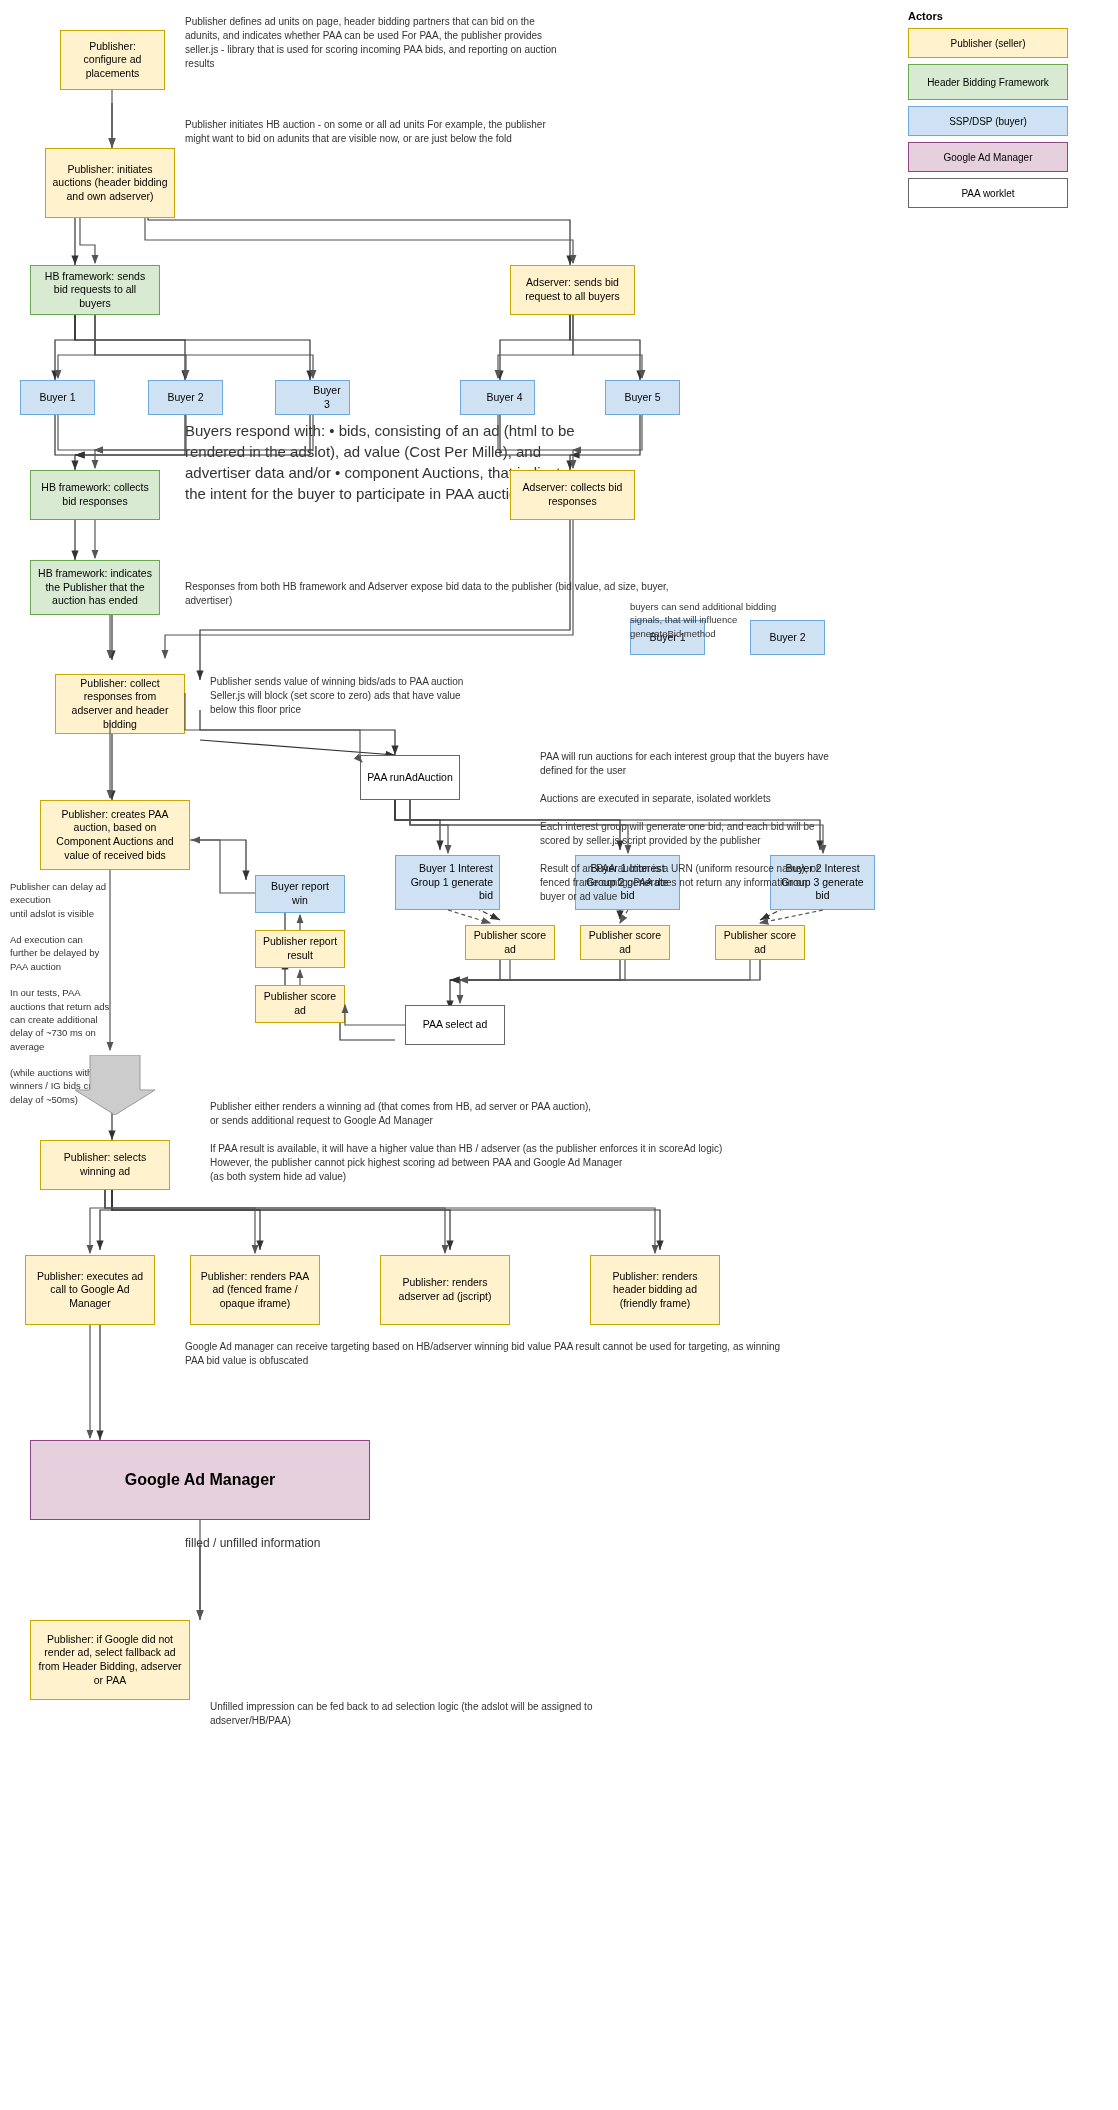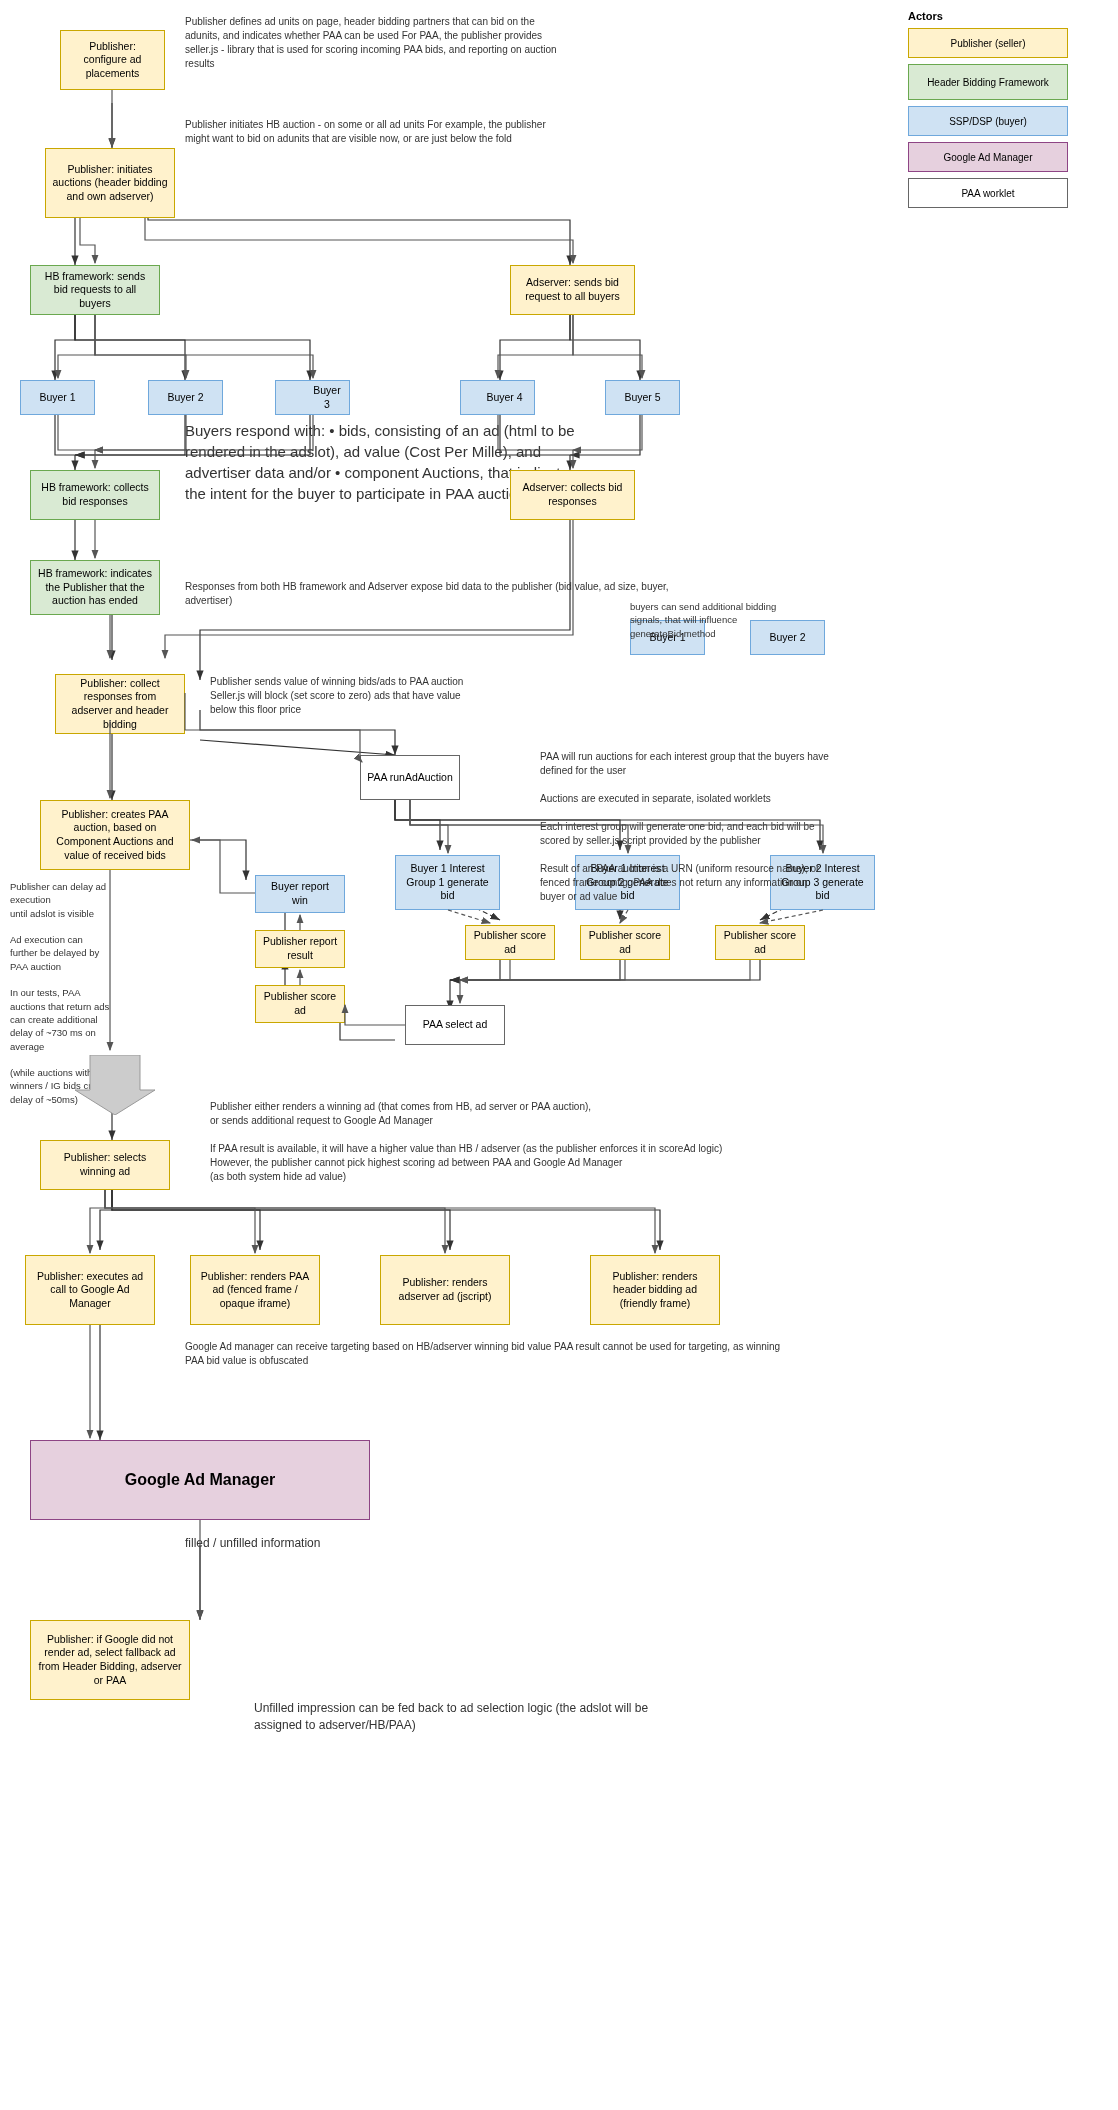--- a/index.html
+++ b/index.html
@@ -258,21 +258,21 @@
 runAdAuction</span>
   </div>
 
   <div class="node node-yellow" style="left:40px;top:800px;width:150px;height:70px;">
     <span>Publisher:
 creates PAA auction, based
 on Component Auctions and
 value of received bids</span>
   </div>
 
-  <div class="node node-blue" style="left:395px;top:855px;width:105px;height:55px;">
+  <div class="node node-blue" style="left:395px;top:855px;width:105px;height:55px;text-align:right;">
     <span>Buyer 1
 Interest Group 1
 generate bid</span>
   </div>
   <div class="node node-blue" style="left:575px;top:855px;width:105px;height:55px;">
     <span>Buyer 1
 Interest Group 2
 generate bid</span>
   </div>
   <div class="node node-blue" style="left:770px;top:855px;width:105px;height:55px;">
@@ -361,21 +361,21 @@
   <div class="label-text" style="left:185px;top:1535px;width:300px;font-size:12px;">filled / unfilled information</div>
 
   <div class="node node-yellow" style="left:30px;top:1620px;width:160px;height:80px;">
     <span>Publisher:
 if Google did not render ad,
 select fallback ad from
 Header Bidding, adserver or
 PAA</span>
   </div>
 
-  <div class="label-text" style="left:210px;top:1700px;width:400px;font-size:12px;margin-left:44px;">Unfilled impression can be fed back to ad selection logic
+  <div class="label-text" style="left:210px;top:1700px;width:400px;font-size:10px;">Unfilled impression can be fed back to ad selection logic
 (the adslot will be assigned to adserver/HB/PAA)</div>
 
   <svg style="position:absolute;top:0;left:0;width:1118px;height:2110px;pointer-events:none;overflow:visible;">
     <defs>
       <marker id="arr" markerWidth="8" markerHeight="6" refX="7" refY="3" orient="auto">
         <polygon points="0 0, 8 3, 0 6" fill="#555"></polygon>
       </marker>
     </defs>
     <g stroke="#555" stroke-width="1.2" fill="none" marker-end="url(#arr)">
 

